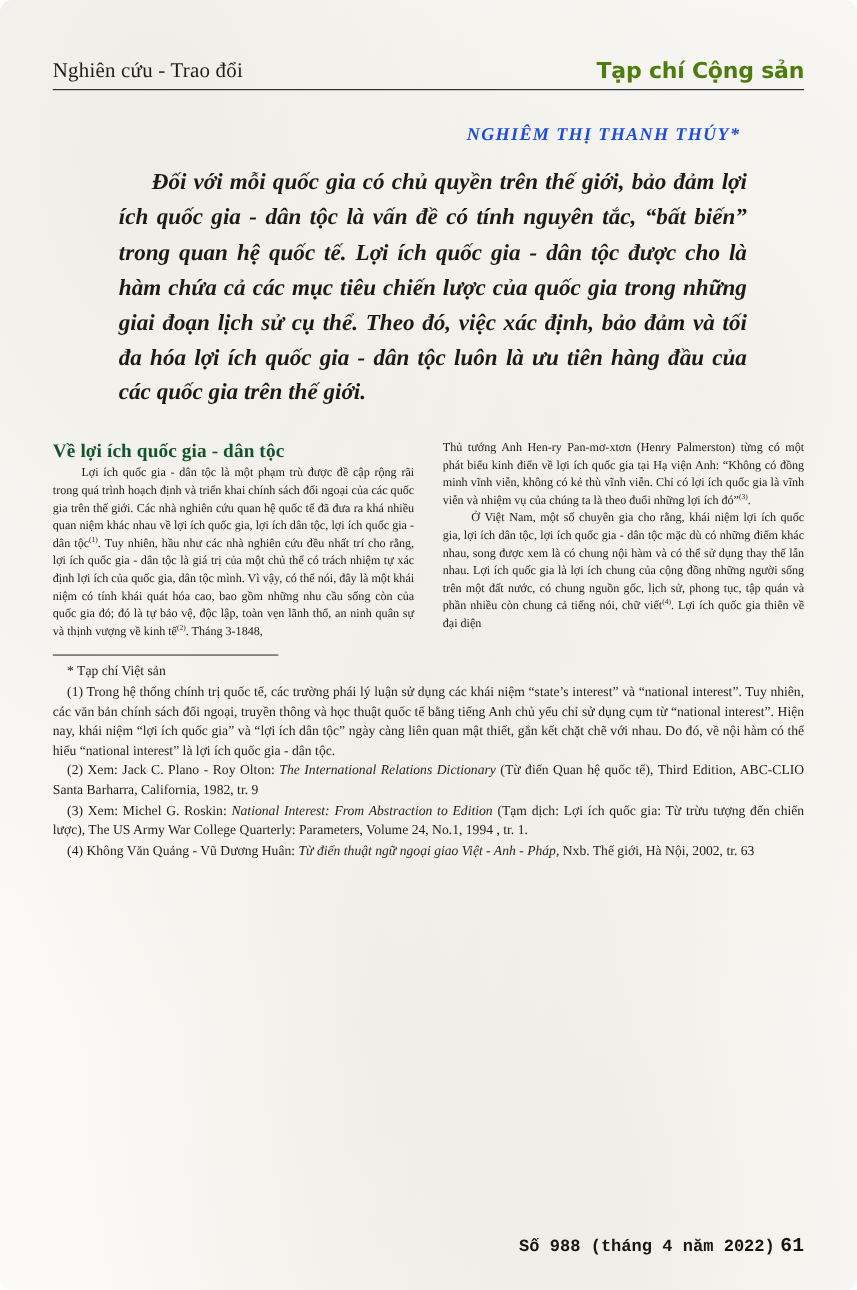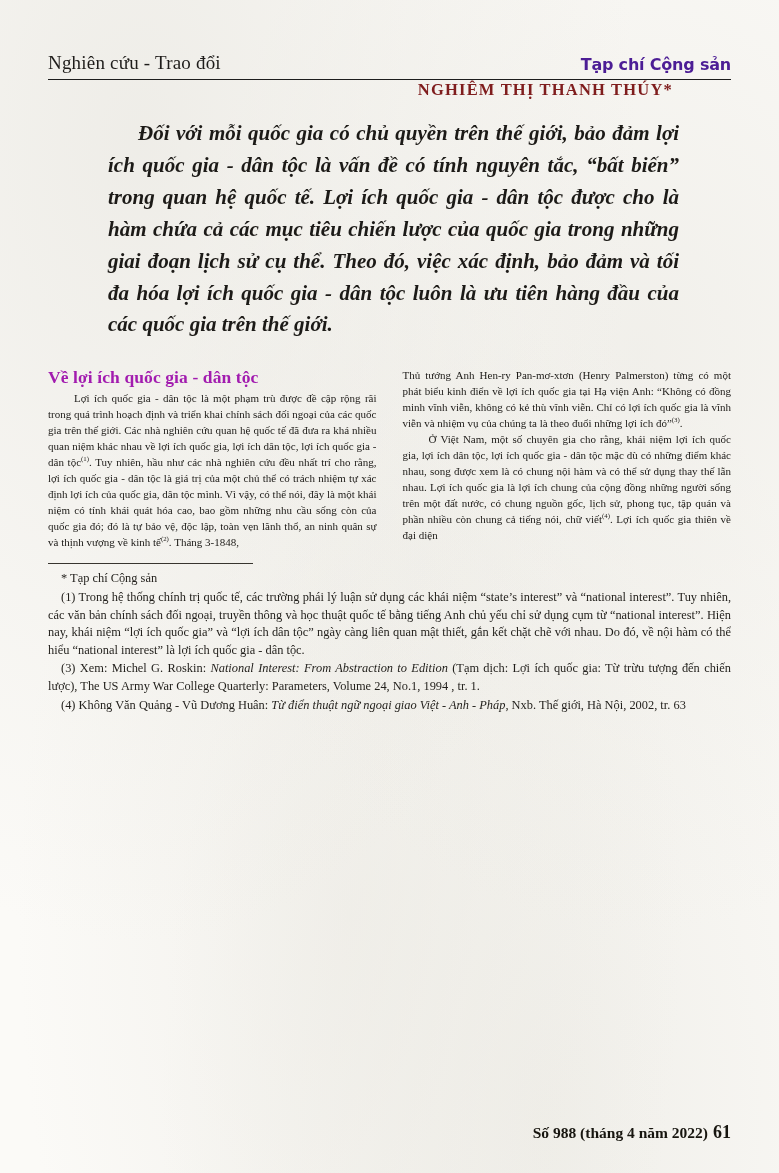--- a/index.html
+++ b/index.html
@@ -10,20 +10,21 @@
   body {
     font-family: "Liberation Serif", "DejaVu Serif", serif;
   }
   .page {
     position: relative;
     width: 779px;
     height: 1173px;
     margin: 0 auto;
     background: #fbfaf7;
     overflow: hidden;
+    border-radius: 11px;
   }
   
   .page::before {
     content: "";
     position: absolute;
     inset: 0;
     background:
       radial-gradient(ellipse at 18% 12%, rgba(228,226,219,0.55) 0%, rgba(251,250,247,0) 55%),
       radial-gradient(ellipse at 82% 30%, rgba(231,229,222,0.5) 0%, rgba(251,250,247,0) 50%),
       radial-gradient(ellipse at 45% 78%, rgba(233,231,224,0.5) 0%, rgba(251,250,247,0) 55%),
@@ -47,23 +48,23 @@
     padding-bottom: 5px;
   }
   .runhead-left {
     font-family: "Liberation Serif", serif;
     font-size: 19px;
     color: #1e1c1a;
     letter-spacing: 0.2px;
   }
   .runhead-right {
     font-family: "DejaVu Sans", sans-serif;
-    font-size: 16px;
-    font-weight: bold;
-    color: #4c1d95;
+    font-size: 20px;
+    font-weight: bold;
+    color: #4d7c0f;
     letter-spacing: -0.2px;
   }
 
   
   .title-block {
     text-align: center;
     margin-top: 68px;
   }
   .title-line {
     font-family: "DejaVu Sans", sans-serif;
@@ -72,26 +73,28 @@
     line-height: 1.18;
     color: #3b7fba;
     letter-spacing: 0.5px;
     transform: scaleX(0.96);
     text-shadow: 0.5px 0 0 rgba(59,127,186,0.35);
   }
 
   
   .author {
     text-align: right;
+    margin-top: 30px;
     padding-right: 58px;
     font-family: "Liberation Serif", serif;
     font-size: 16.5px;
     font-weight: bold;
     letter-spacing: 1.2px;
-    color: #7f1d1d;
+    color: #1d4ed8;
+    font-style: italic;
   }
 
   
   .abstract {
     margin: 18px 52px 0 60px;
     font-family: "Liberation Serif", serif;
     font-style: italic;
     font-weight: bold;
     font-size: 21px;
     line-height: 1.52;
@@ -107,21 +110,21 @@
     margin-top: 26px;
   }
   .col {
     flex: 1 1 0;
     min-width: 0;
   }
   .section-heading {
     font-family: "Liberation Serif", serif;
     font-weight: bold;
     font-size: 17.5px;
-    color: #a21caf;
+    color: #14532d;
     margin-bottom: 2px;
     letter-spacing: 0.1px;
   }
   .body-p {
     font-family: "Liberation Serif", serif;
     font-size: 11px;
     line-height: 1.455;
     text-align: justify;
     text-indent: 26px;
     color: #1c1a17;
@@ -155,21 +158,21 @@
     text-indent: 13px;
   }
   .fn i, .fn em { font-style: italic; }
 
   
   .page-footer {
     position: absolute;
     right: 48px;
     bottom: 30px;
     z-index: 1;
-    font-family: Liberation Serif, serif;
+    font-family: Liberation Mono, monospace;
     font-size: 15.5px;
     font-weight: bold;
     color: #17150f;
   }
   .folio {
     font-size: 18px;
     font-weight: bold;
     margin-left: 5px;
   }
 </style>
@@ -198,23 +201,24 @@
 
       <div class="col">
         <p class="body-p cont"><span>Thủ tướng Anh Hen-ry Pan-mơ-xtơn (Henry Palmerston) từng có một phát biểu kinh điển về lợi ích quốc gia tại Hạ viện Anh: “Không có đồng minh vĩnh viễn, không có kẻ thù vĩnh viễn. Chỉ có lợi ích quốc gia là vĩnh viễn và nhiệm vụ của chúng ta là theo đuổi những lợi ích đó”</span><sup>(3)</sup><span>.</span></p>
         <p class="body-p"><span>Ở Việt Nam, một số chuyên gia cho rằng, khái niệm lợi ích quốc gia, lợi ích dân tộc, lợi ích quốc gia - dân tộc mặc dù có những điểm khác nhau, song được xem là có chung nội hàm và có thể sử dụng thay thế lẫn nhau. Lợi ích quốc gia là lợi ích chung của cộng đồng những người sống trên một đất nước, có chung nguồn gốc, lịch sử, phong tục, tập quán và phần nhiều còn chung cả tiếng nói, chữ viết</span><sup>(4)</sup><span>. Lợi ích quốc gia thiên về đại diện</span></p>
       </div>
 
     </div>
 
     <div class="fn-rule"></div>
     <div class="footnotes">
-      <p class="fn">* Tạp chí Cộng sản</p>
+      <p class="fn">* Tạp chí Việt sản</p>
       <div id="footnote-list">
           <p class="fn"><span>(1)</span><span> Trong hệ thống chính trị quốc tế, các trường phái lý luận sử dụng các khái niệm “state’s interest” và “national interest”. Tuy nhiên, các văn bản chính sách đối ngoại, truyền thông và học thuật quốc tế bằng tiếng Anh chủ yếu chỉ sử dụng cụm từ “national interest”. Hiện nay, khái niệm “lợi ích quốc gia” và “lợi ích dân tộc” ngày càng liên quan mật thiết, gắn kết chặt chẽ với nhau. Do đó, về nội hàm có thể hiểu “national interest” là lợi ích quốc gia - dân tộc.</span></p>
+          <p class="fn"><span>(2)</span><span> Xem: Jack C. Plano - Roy Olton: </span><i>The International Relations Dictionary</i><span> (Từ điển Quan hệ quốc tế), Third Edition, ABC-CLIO Santa Barharra, California, 1982, tr. 9</span></p>
           <p class="fn"><span>(3)</span><span> Xem: Michel G. Roskin: </span><i>National Interest: From Abstraction to Edition</i><span> (Tạm dịch: Lợi ích quốc gia: Từ trừu tượng đến chiến lược), The US Army War College Quarterly: Parameters, Volume 24, No.1, 1994 , tr. 1.</span></p>
           <p class="fn"><span>(4)</span><span> Không Văn Quảng - Vũ Dương Huân: </span><i>Từ điển thuật ngữ ngoại giao Việt - Anh - Pháp</i><span>, Nxb. Thế giới, Hà Nội, 2002, tr. 63</span></p>
         </div>
     </div>
 
   </div>
 
   <div class="page-footer">
     <span>Số 988 (tháng 4 năm 2022)</span><span class="folio">61</span>
   </div>

